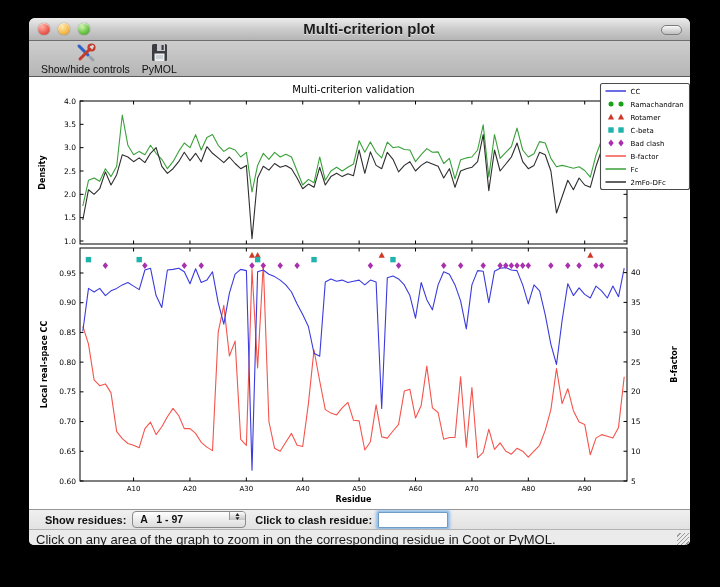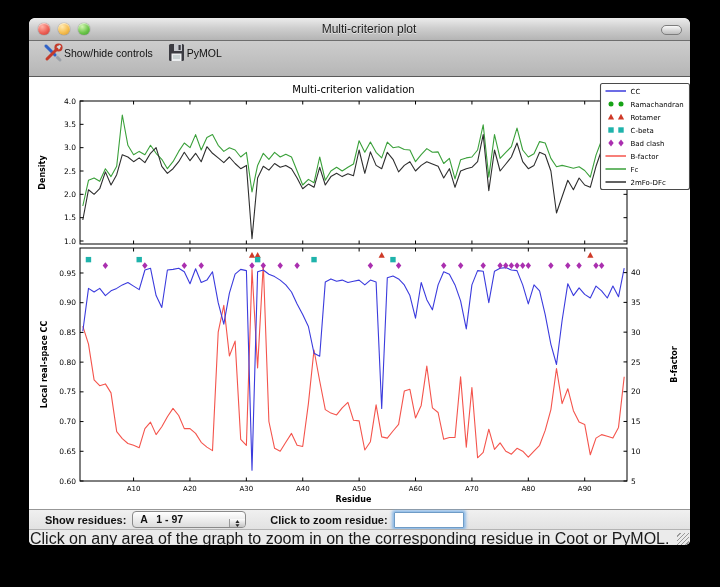--- a/index.html
+++ b/index.html
@@ -4,52 +4,52 @@
 <style>
   html,body{margin:0;padding:0;width:720px;height:587px;background:#000;overflow:hidden;
     font-family:"Liberation Sans",sans-serif;}
   .window{position:absolute;left:29px;top:18px;width:661px;height:527px;background:#fff;
     border-radius:6px 6px 5px 5px;box-shadow:0 12px 30px rgba(0,0,0,.75);overflow:hidden;}
   
   .titlebar{position:relative;height:22px;
     background:linear-gradient(#ececec,#cfcfcf 45%,#b4b4b4);border-bottom:1px solid #6e6e6e;
     border-radius:6px 6px 0 0;}
   .title{position:absolute;left:0;right:0;top:0;line-height:22px;text-align:center;
-    font-size:12px;font-weight:normal;color:#1c1c1c;text-shadow:0 1px 0 rgba(255,255,255,.55);margin-left:19px;}
+    font-size:15px;font-weight:bold;color:#1c1c1c;text-shadow:0 1px 0 rgba(255,255,255,.55);margin-left:19px;}
   .lights{position:absolute;left:9px;top:5px;display:flex;gap:8px;}
   .light{width:12px;height:12px;border-radius:50%;box-shadow:inset 0 1px 1px rgba(255,255,255,.6),0 0 1px rgba(0,0,0,.7);}
   .light.red{background:radial-gradient(circle at 35% 30%,#ffb3a7,#ee6056 55%,#c33b30);}
   .light.yellow{background:radial-gradient(circle at 35% 30%,#ffe9b0,#f5bd4f 55%,#cf9430);}
   .light.green{background:radial-gradient(circle at 35% 30%,#d2f5b0,#6cc549 55%,#3f9b2d);}
   .pill{position:absolute;right:8px;top:7px;width:19px;height:8px;border:1px solid #7d7d7d;border-radius:5px;
     background:linear-gradient(#fafafa,#bdbdbd);}
   
   .toolbar{height:36px;background:linear-gradient(#cdcdcd,#b6b6b6);border-bottom:1px solid #5a5a5a;
     display:flex;align-items:flex-start;padding-left:6px;box-sizing:border-box;}
-  .tool{display:flex;align-items:center;justify-content:flex-start;
+  .tool{display:flex;flex-direction:column;align-items:center;justify-content:flex-start;
     padding:1px 6px 0 6px;cursor:default;}
   .tool span{font-size:10.5px;color:#111;margin-top:-1px;}
   
   .canvas{height:432px;background:#fff;position:relative;}
   
   .controls{height:20px;background:linear-gradient(#f0f0f0,#e2e2e2);border-top:1px solid #979797;
     display:flex;align-items:center;font-size:11px;box-sizing:border-box;padding-left:16px;}
   .clabel{font-weight:bold;color:#111;white-space:pre;}
-  .combo{display:flex;align-items:flex-end;margin-left:6px;margin-right:24px;width:112px;height:15px;
+  .combo{display:flex;align-items:flex-start;margin-left:6px;margin-right:9px;width:112px;height:15px;
     border:1px solid #8a8a8a;border-radius:4px;background:linear-gradient(#ffffff,#dcdcdc);overflow:hidden;}
   .combo-val{flex:1;font-size:10.5px;font-weight:bold;color:#111;line-height:15px;padding-left:7px;white-space:pre;}
   .stepper{width:15px;border-left:1px solid #9a9a9a;background:linear-gradient(#fdfdfd,#c4c4c4);
     display:flex;flex-direction:column;align-items:center;justify-content:center;line-height:4px;}
   .stepper i{font-style:normal;font-size:5px;color:#222;display:block;transform:scaleX(1.4);}
   .zoominput{width:62px;height:12px;margin-left:6px;border:1px solid #6f9cc6;border-radius:1px;
     box-shadow:0 0 3px 2px rgba(110,170,230,.75);font-size:11px;padding:1px 3px;}
   
   .statusbar{height:16px;background:#ebebeb;border-top:1px solid #b3b3b3;position:relative;
     border-radius:0 0 5px 5px;}
-  .statusbar span{font-size:16px;color:#1a1a1a;line-height:16px;padding-left:1px;display:inline-block;}
+  .statusbar span{font-size:13px;color:#1a1a1a;line-height:16px;padding-left:7px;display:inline-block;}
   .grip{position:absolute;right:1px;bottom:1px;width:12px;height:12px;
     background:repeating-linear-gradient(135deg,transparent,transparent 2px,#9a9a9a 2px,#9a9a9a 3px);
     border-bottom-right-radius:4px;}
   svg text{font-family:"DejaVu Sans",sans-serif;}
 </style>
 </head>
 <body>
 
 <div class="window">
 
@@ -258,21 +258,21 @@
 
   <div class="controls">
     <span class="clabel">Show residues:</span>
     <div class="combo">
       <span class="combo-val">A   1 - 97</span>
       <span class="stepper">
           <i>▲</i>
           <i>▼</i>
         </span>
     </div>
-    <span class="clabel">Click to zoom residue:</span>
+    <span class="clabel">Click to clash residue:</span>
     <input class="zoominput" type="text" value="" style="">
   </div>
 
   <div class="statusbar">
     <span>Click on any area of the graph to zoom in on the corresponding residue in Coot or PyMOL.</span>
     <div class="grip"></div>
   </div>
 
 </div>
 

